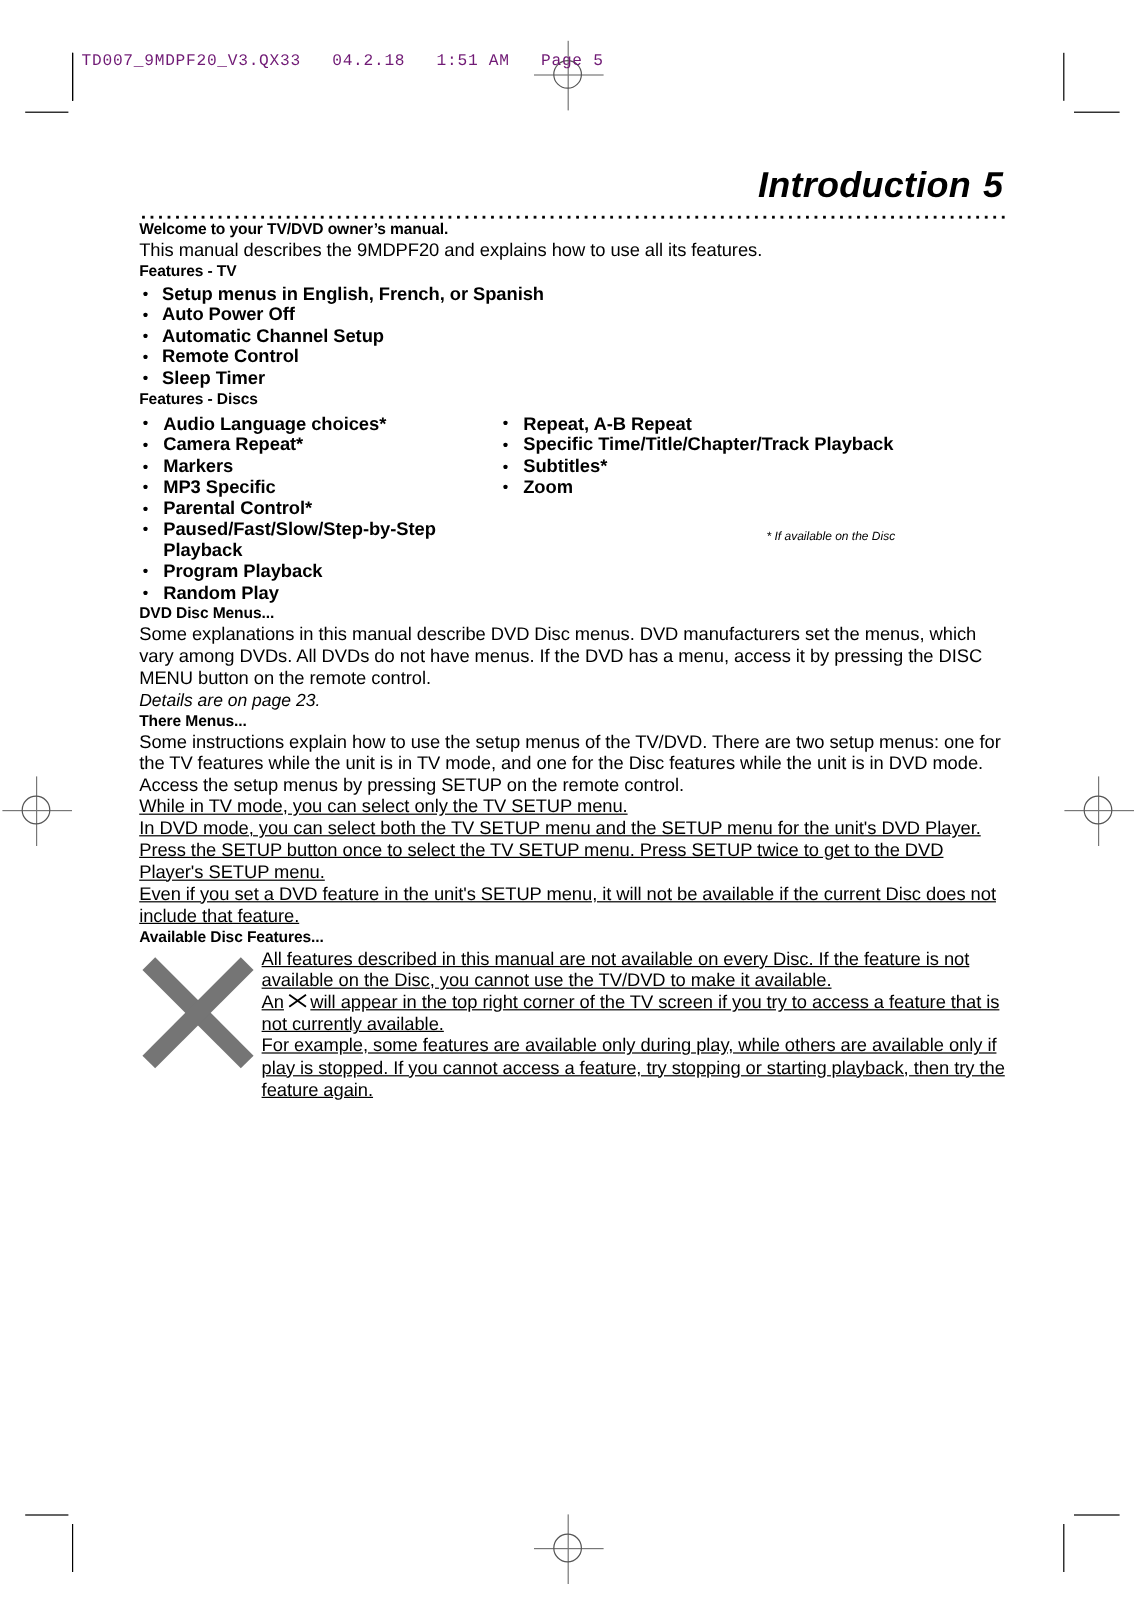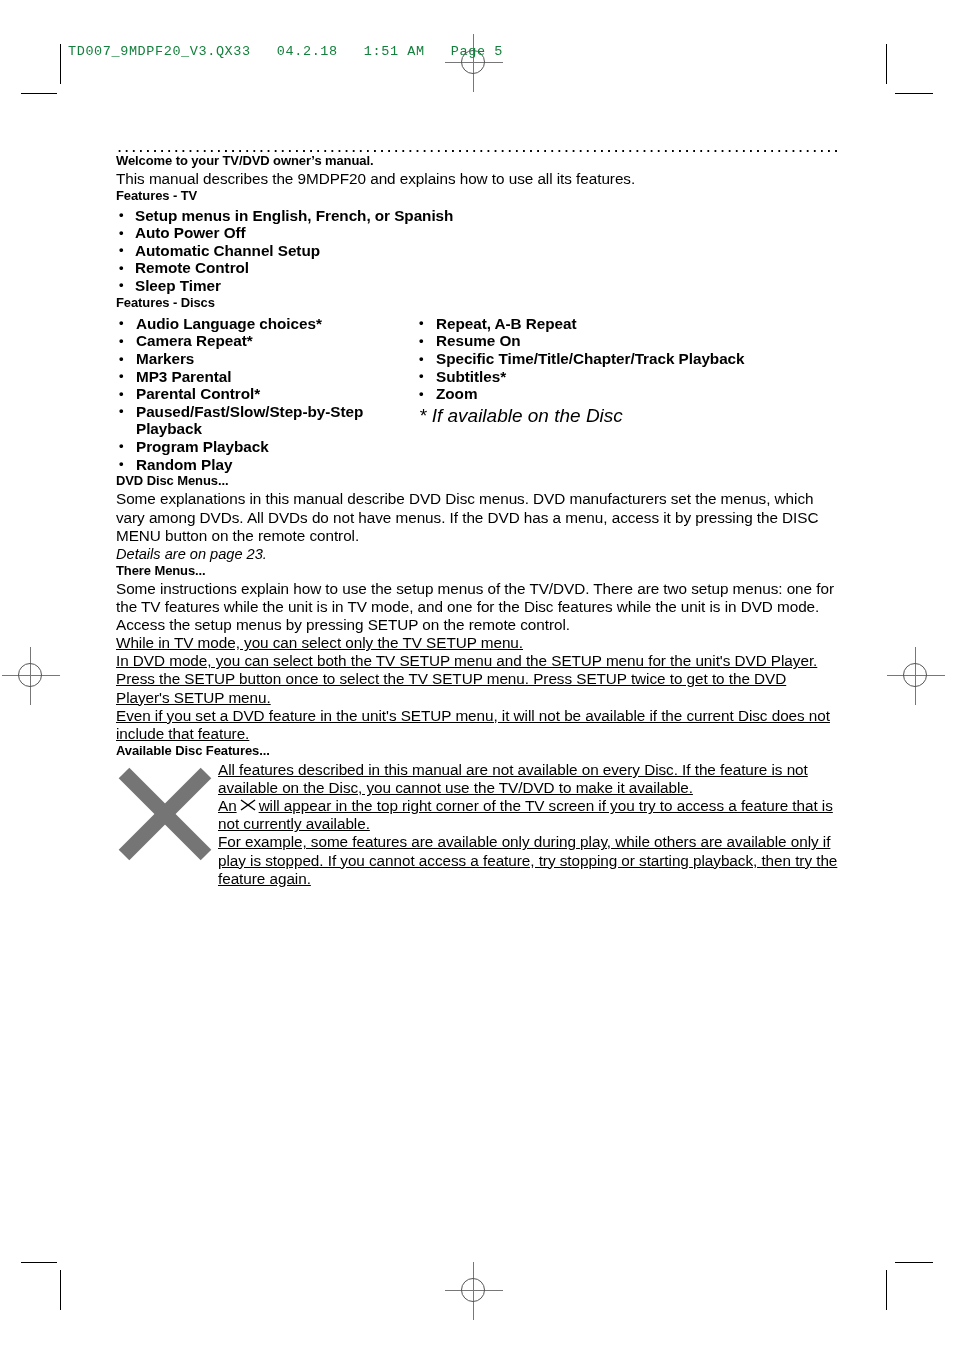--- a/index.html
+++ b/index.html
@@ -62,21 +62,21 @@
     background: #000;
   }
   .slug {
     position: absolute;
     left: 68px;
     top: 44px;
     font-family: "Liberation Mono", "DejaVu Sans Mono", monospace;
     font-size: 13.5px;
     letter-spacing: 0.6px;
     white-space: pre;
-    color: #15803d;
+    color: #701a75;
   }
 
   
   .content {
     position: absolute;
     left: 116px;
     top: 140px;
     width: 722px;
   }
 
@@ -150,25 +150,26 @@
   }
   ul.bullets.indent li { padding-left: 20px; }
 
   .two-col {
     display: flex;
     margin-top: 2px;
   }
   .col-left  { width: 300px; }
   .col-right { width: 330px; }
   .col-right .footnote {
-    margin-top: 4px;
+    margin-top: 24px;
     font-style: italic;
-    font-size: 19px;
+    font-size: 10px;
     line-height: 17px;
     padding-left: 3px;
+    text-align: right;
   }
 
   
   .adf-block {
     position: relative;
     margin-top: 2px;
     min-height: 120px;
   }
   .adf-icon {
     position: absolute;
@@ -221,20 +222,23 @@
     <div class="r-vline"></div>
     <div class="r-hline"></div>
     <div class="r-circle"></div>
   </div>
 
   <div class="slug-rule"></div>
   <div class="slug">TD007_9MDPF20_V3.QX33   04.2.18   1:51 AM   Page 5</div>
 
   <div class="content">
 
+    <div class="page-title">
+      <span>Introduction</span><span class="num">5</span>
+    </div>
     <div class="dotted-rule"></div>
 
     <h2 class="sec sec-welcome">Welcome to your TV/DVD owner’s manual.</h2>
     <p class="body">This manual describes the 9MDPF20 and explains how to use all its features.</p>
 
     <h2 class="sec sec-gap">Features - TV</h2>
     <ul class="bullets">
       <li>Setup menus in English, French, or Spanish</li>
       <li>Auto Power Off</li>
       <li>Automatic Channel Setup</li>
@@ -242,31 +246,30 @@
       <li>Sleep Timer</li>
     </ul>
 
     <h2 class="sec sec-gap">Features - Discs</h2>
     <div class="two-col">
       <div class="col-left">
         <ul class="bullets indent">
           <li>Audio Language choices*</li>
           <li>Camera Repeat*</li>
           <li>Markers</li>
-          <li>MP3 Parental</li>
+          <li>MP3 Specific</li>
           <li>Parental Control*</li>
           <li>Paused/Fast/Slow/Step-by-Step Playback</li>
           <li>Program Playback</li>
           <li>Random Play</li>
         </ul>
       </div>
       <div class="col-right">
         <ul class="bullets indent">
           <li>Repeat, A-B Repeat</li>
-          <li>Resume On</li>
           <li>Specific Time/Title/Chapter/Track Playback</li>
           <li>Subtitles*</li>
           <li>Zoom</li>
         </ul>
         <div class="footnote">* If available on the Disc</div>
       </div>
     </div>
 
     <h2 class="sec sec-gap-sm">DVD Disc Menus...</h2>
     <p class="body">Some explanations in this manual describe DVD Disc menus. DVD manufacturers set the menus, which vary among DVDs. All DVDs do not have menus. If the DVD has a menu, access it by pressing the DISC MENU button on the remote control.</p>

